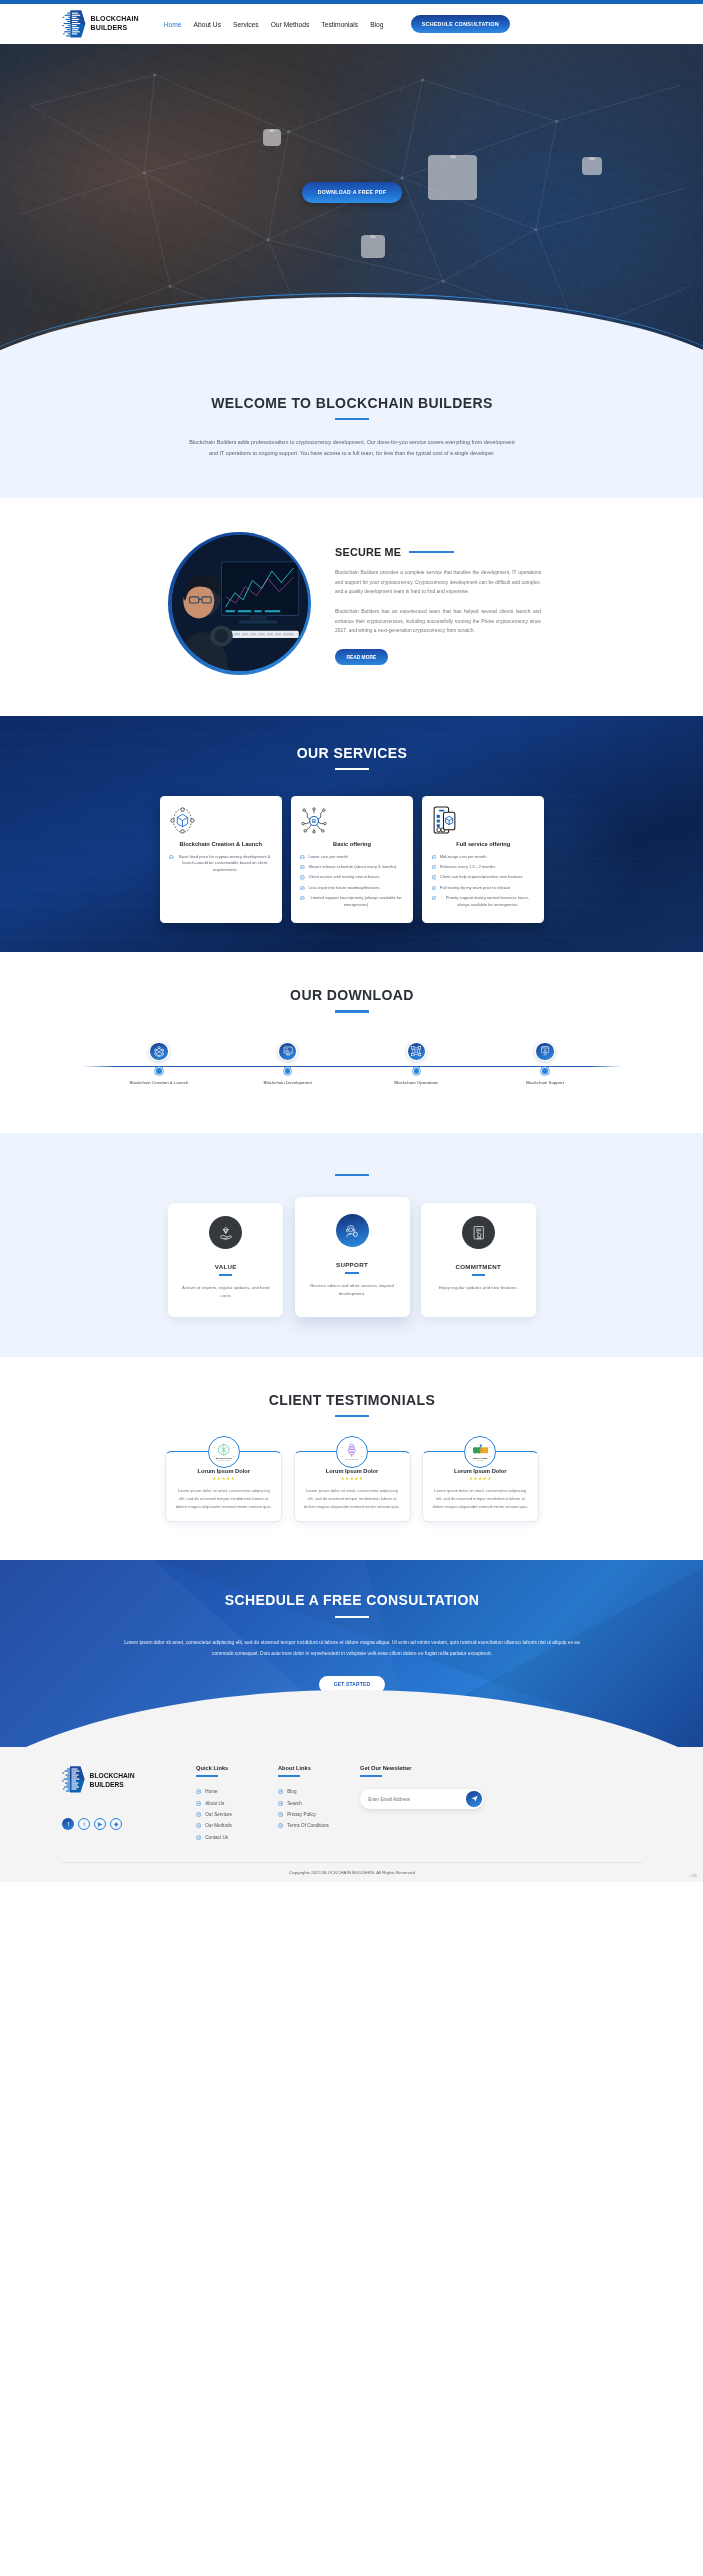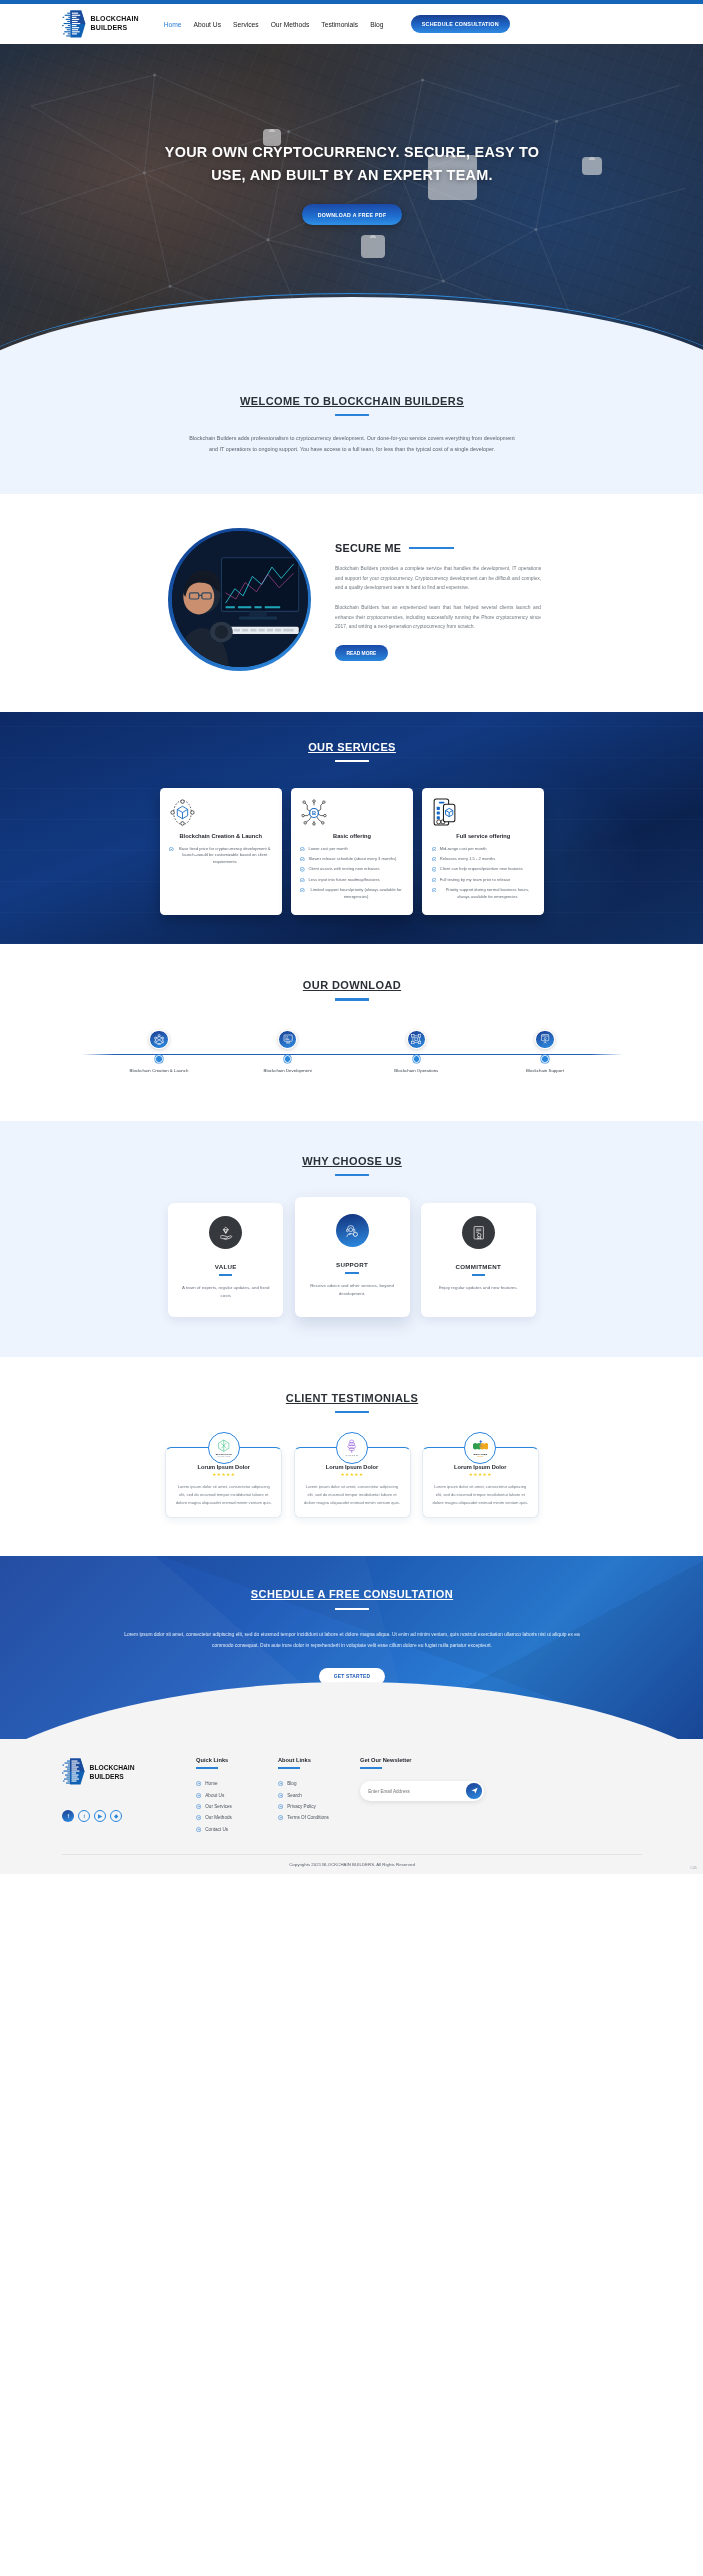--- a/index.html
+++ b/index.html
@@ -91,21 +91,21 @@
     border-radius: 11.3px 11.3px 0 0;
   }
   .lock:after {
     content:""; position:absolute; left:50%; top:45%; transform:translate(-50%,-50%);
     background:#3b3b46; border-radius:50%;
   }
 
   
   .welcome { background: #eef4fd; padding: 37px 0 38px; text-align: center; }
   .sec-title {
-    font-size: 11px; font-weight: bold; letter-spacing: 0.4px; color: #2b2f36; text-decoration: underline;
+    font-size: 14px; font-weight: bold; letter-spacing: 0.4px; color: #2b2f36;
   }
   .sec-underline { width: 34px; height: 2.1px; background: #2a82d8; margin: 7.2px auto 0; border-radius: 0.5px; }
   .welcome p {
     margin: 16.5px auto 0; max-width: 330px; font-size: 5.4px; line-height: 2.1;
     color: #5a6270;
   }
 
   
   .about { background: #fff; padding: 34px 0 41px; display: flex; justify-content: center; gap: 24px; }
   .about-img-wrap {
@@ -385,21 +385,20 @@
     </svg>
 
     <div class="lock" style="left:428px; top:111px; width:49px; height:45px;"></div>
     <div class="lock" style="left:263px; top:85px; width:17.5px; height:16.5px;"></div>
     <div class="lock" style="left:582px; top:113px; width:19.6px; height:17.5px;"></div>
     <div class="lock" style="left:361px; top:191px; width:24px; height:23px;"></div>
 
     <div class="hero-overlay"></div>
 
     <div class="hero-inner">
-      <h1 class="hero-title">YOUR OWN CRYPTOCURRENCY. SECURE, EASY TO USE, AND BUILT BY AN EXPERT TEAM.</h1>
       <button class="hero-btn">DOWNLOAD A FREE PDF</button>
     </div>
 
     <div class="hero-curve-line"></div>
     <div class="hero-curve"></div>
   </section>
 
   <section class="welcome">
     <h2 class="sec-title">WELCOME TO BLOCKCHAIN BUILDERS</h2>
     <div class="sec-underline"></div>
@@ -691,21 +690,20 @@
           </div>
           <div class="tl-dot"></div>
           <div class="tl-label">Blockchain Support</div>
         </div>
 
       </div>
     </div>
   </section>
 
   <section class="why">
-    <h2 class="sec-title">WHY CHOOSE US</h2>
     <div class="sec-underline"></div>
 
     <div class="why-cards">
 
       <div class="why-card">
         <div class="why-circle">
           <svg width="15.5" height="15.5" viewBox="0 0 30 30" fill="none" stroke="#fff" stroke-width="1.3">
             <polygon points="15,4 20,9 15,16 10,9"></polygon>
             <path d="M10,9 h10 M12.2,9 L15,16 L17.8,9"></path>
             <path d="M4,22 q4,-3 8,-1 l4,1 q2,0 2,2 t-2,2 h-5"></path>

